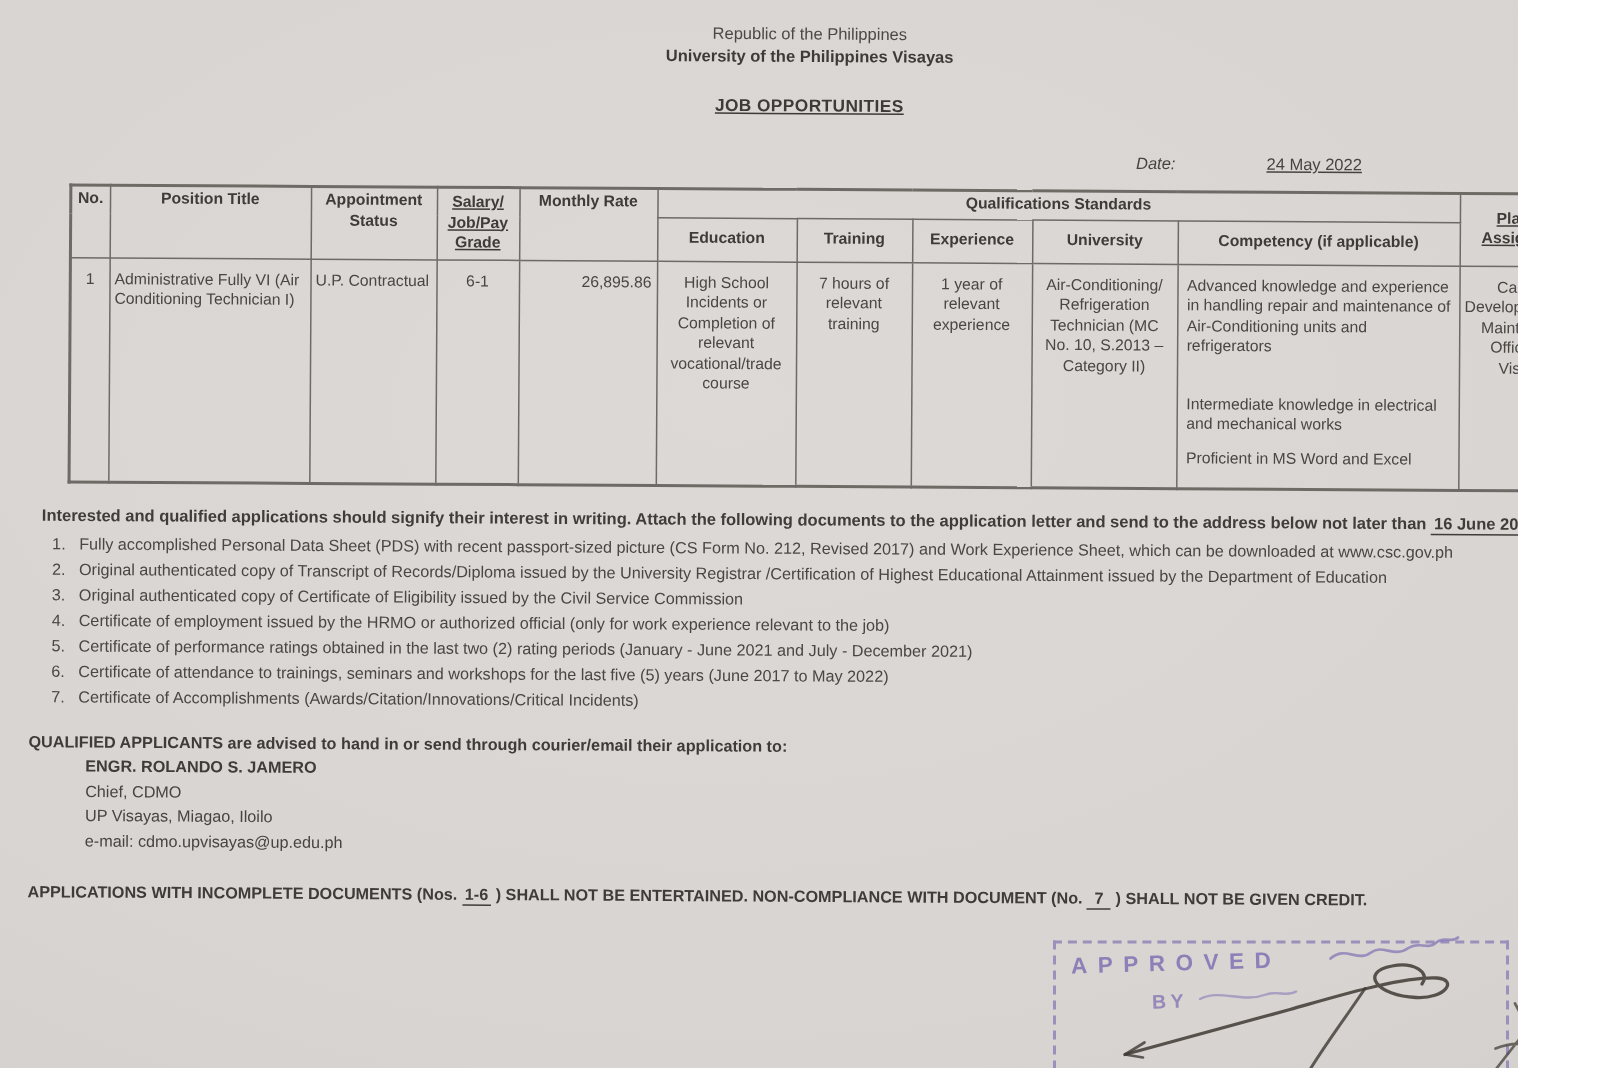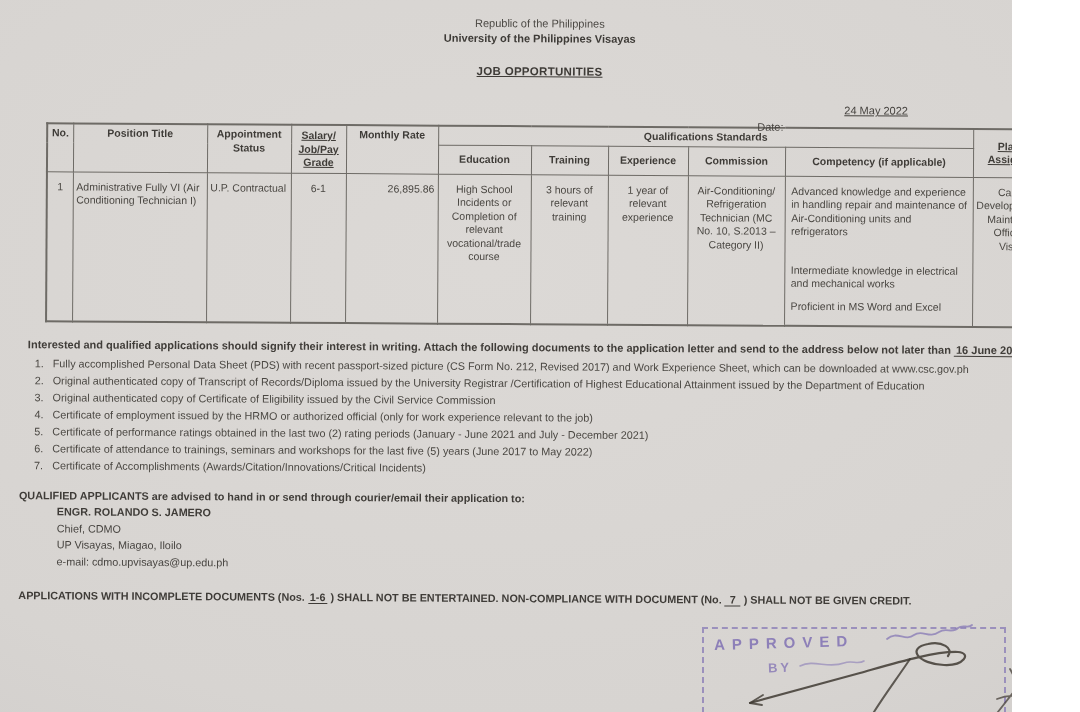--- a/index.html
+++ b/index.html
@@ -9,21 +9,21 @@
     font-family:"Liberation Sans", sans-serif;
     color:#474440;
   }
   .tilt{position:absolute; left:0; top:0; width:1080px; transform:rotate(.35deg); transform-origin:0 0;}
   
   .org-header{ text-align:center; padding-top:13px; font-size:11px; line-height:15px; color:#4c4944;}
   .org-header .bold{font-weight:bold; color:#3e3b37;}
   .doc-title{ text-align:center; margin-top:19px; font-size:11.5px; font-weight:bold; color:#3e3b37;
     text-decoration:underline; letter-spacing:.3px;}
   .date-row{ position:relative; height:16px; margin-top:25px; font-size:11px;}
-  .date-row .lbl{position:absolute; left:758px; top:17px;}
+  .date-row .lbl{position:absolute; left:758px; top:0;font-style:italic;}
   .date-row .val{position:absolute; left:845px; top:0;text-decoration:underline;}
   
   table.job{ border-collapse:collapse; margin:7px 0 0 47px; table-layout:fixed; width:1016px;
     font-size:10.5px; line-height:13.5px; color:#4a4742; border:2px solid #6e6b66;}
   table.job th, table.job td{ border:1px solid #6e6b66; padding:2px 3px; }
   table.job th{ font-weight:bold; color:#3f3c38; text-align:center;}
   th.vtop{vertical-align:top; padding-top:4px;}
   th.vmid{vertical-align:middle;text-decoration:underline;}
   tr.hdr2 th{height:24px; vertical-align:middle;}
   tr.datarow td{ vertical-align:top; padding-top:8px; height:138px;}
@@ -89,31 +89,31 @@
         <th rowspan="2" class="vtop">Appointment Status</th>
         <th rowspan="2" class="vmid">Salary/ Job/Pay Grade</th>
         <th rowspan="2" class="vtop">Monthly Rate</th>
         <th colspan="5">Qualifications Standards</th>
         <th rowspan="2" class="vmid">Place of Assignment</th>
       </tr>
       <tr class="hdr2">
         <th>Education</th>
         <th>Training</th>
         <th>Experience</th>
-        <th>Commission</th>
+        <th>University</th>
         <th>Competency (if applicable)</th>
       </tr>
       <tr class="datarow">
         <td class="c">1</td>
         <td class="l">Administrative Fully VI (Air Conditioning Technician I)</td>
         <td class="l">U.P. Contractual</td>
         <td class="c">6-1</td>
         <td class="r">26,895.86</td>
         <td class="c">High School Incidents or Completion of relevant vocational/trade course</td>
-        <td class="c">3 hours of relevant training</td>
+        <td class="c">7 hours of relevant training</td>
         <td class="c">1 year of relevant experience</td>
         <td class="c">Air-Conditioning/ Refrigeration Technician (MC No. 10, S.2013 – Category II)</td>
         <td class="comp">
           <p>Advanced knowledge and experience in handling repair and maintenance of Air-Conditioning units and refrigerators</p>
           <p>Intermediate knowledge in electrical and mechanical works</p>
           <p class="last">Proficient in MS Word and Excel</p>
         </td>
         <td class="c">Campus Development and Maintenance Office, UP Visayas</td>
       </tr>
     </tbody>

